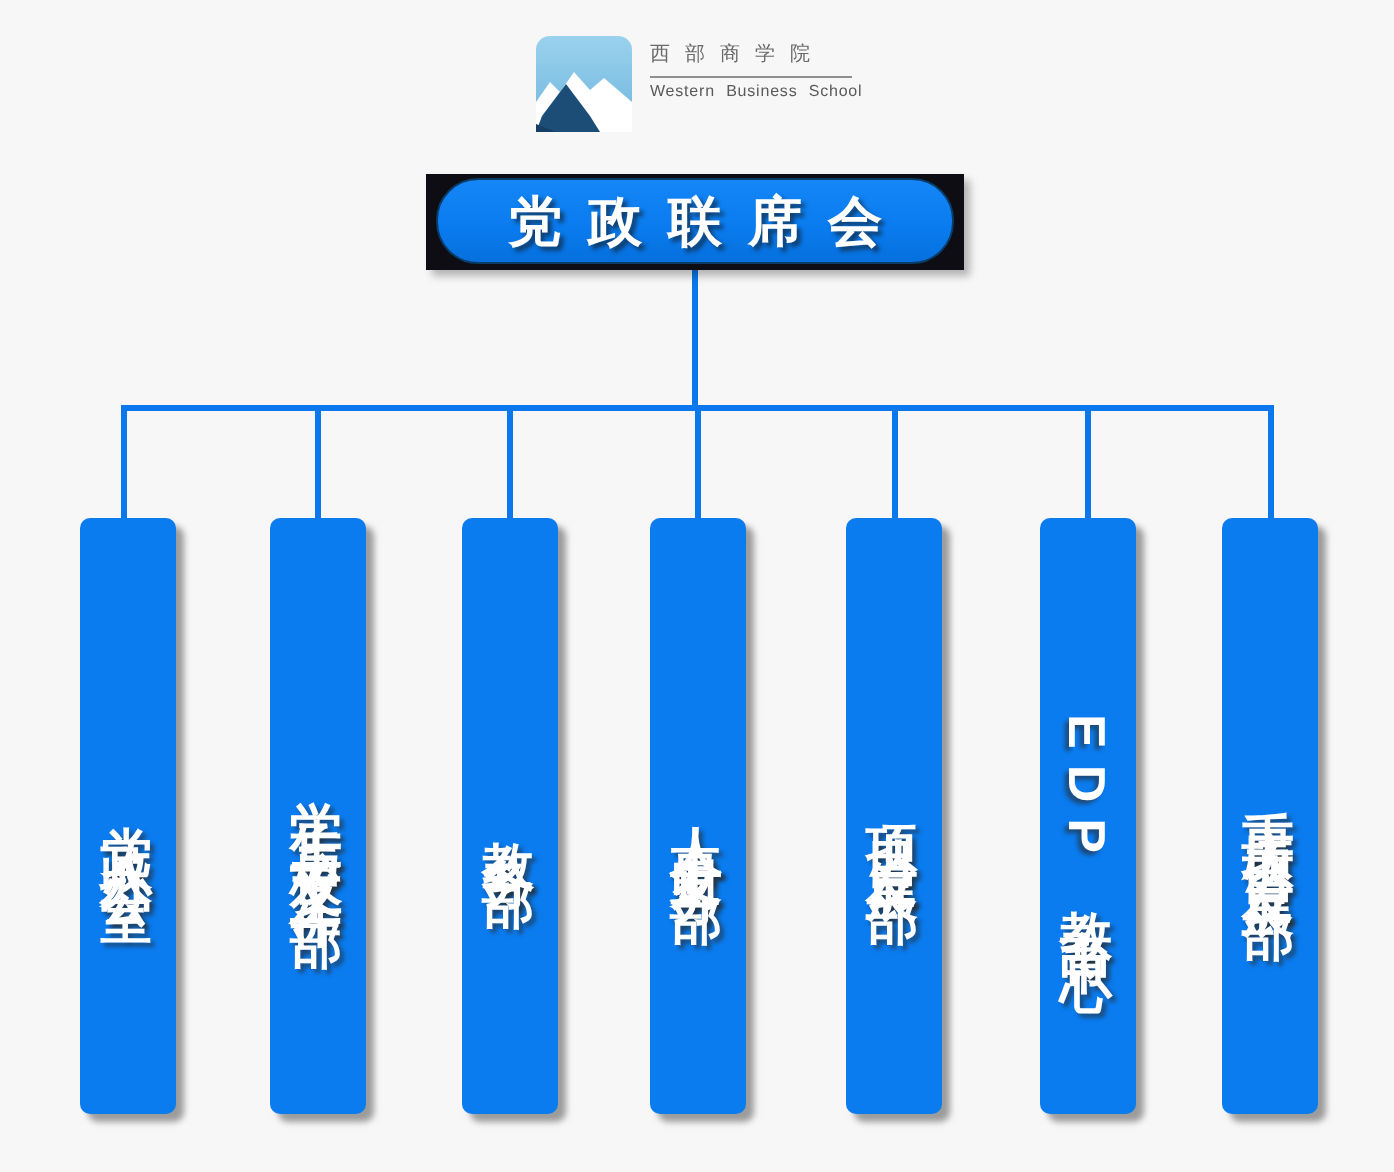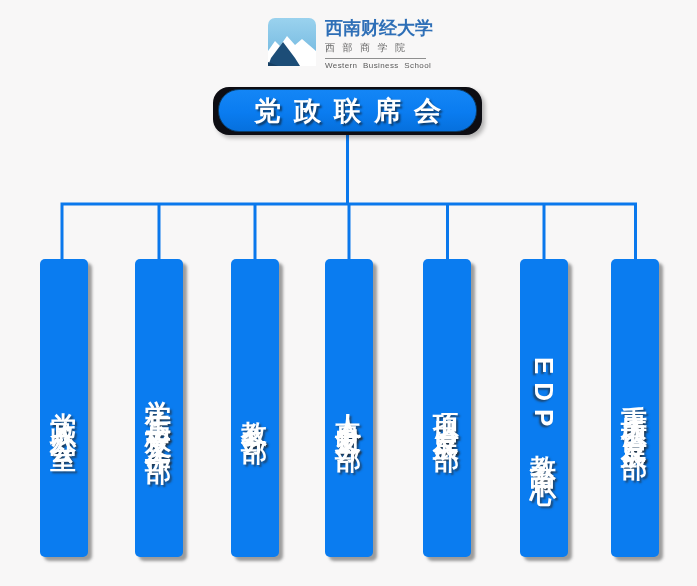--- a/index.html
+++ b/index.html
@@ -57,21 +57,21 @@
   }
 
   
   .root-node {
     position: absolute;
     left: 213px;
     top: 87px;
     width: 269px;
     height: 48px;
     background: #0d0d13;
-    border-radius: 16px;
+    border-radius: 0;
     box-shadow: 3px 3px 4px rgba(0,0,0,0.28);
   }
   .root-pill {
     position: absolute;
     left: 5px; right: 5px; top: 2px; bottom: 3px;
     background: linear-gradient(180deg, #1486f6 0%, #0a7cf0 55%, #0670dd 100%);
     border: 1px solid #0a3c68;
     border-radius: 21px;
     display: flex;
     align-items: center;
@@ -140,21 +140,20 @@
           <stop offset="0" stop-color="#9ad2ee"></stop>
           <stop offset="1" stop-color="#6db4dd"></stop>
         </linearGradient>
       </defs>
       <rect x="0" y="0" width="48" height="48" rx="7" fill="url(#sky)"></rect>
       <path d="M0 33 L7 23 L12 28 L19 18 L27 27 L34 21 L48 33 L48 48 L0 48 Z" fill="#ffffff"></path>
       <path d="M0 48 L3 40 L15 24 L27 40 L32 48 Z" fill="#1c4d77"></path>
       <path d="M0 44 L10 48 L0 48 Z" fill="#163f63"></path>
     </svg>
     <div class="logo-text">
-      <div class="logo-univ">西南财经大学</div>
       <div class="logo-school">西部商学院</div>
       <div class="logo-divider"></div>
       <div class="logo-en">Western Business School</div>
     </div>
   </div>
 
   <svg class="connectors" viewBox="0 0 697 586" xmlns="http://www.w3.org/2000/svg">
     <path d="M347.5 135 V204
              M62 204 H635.5
              M62 202.5 V261

